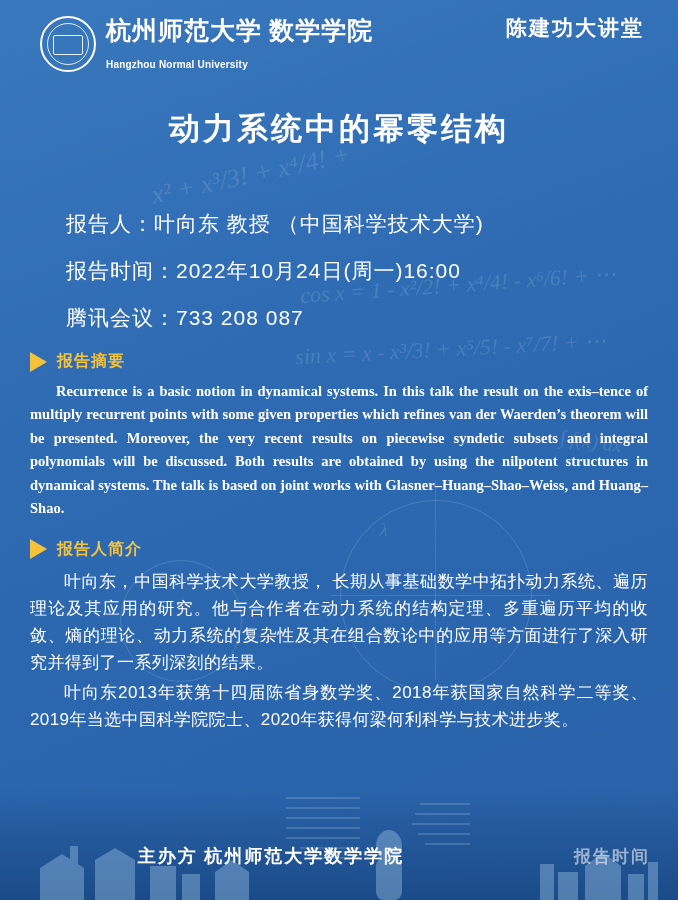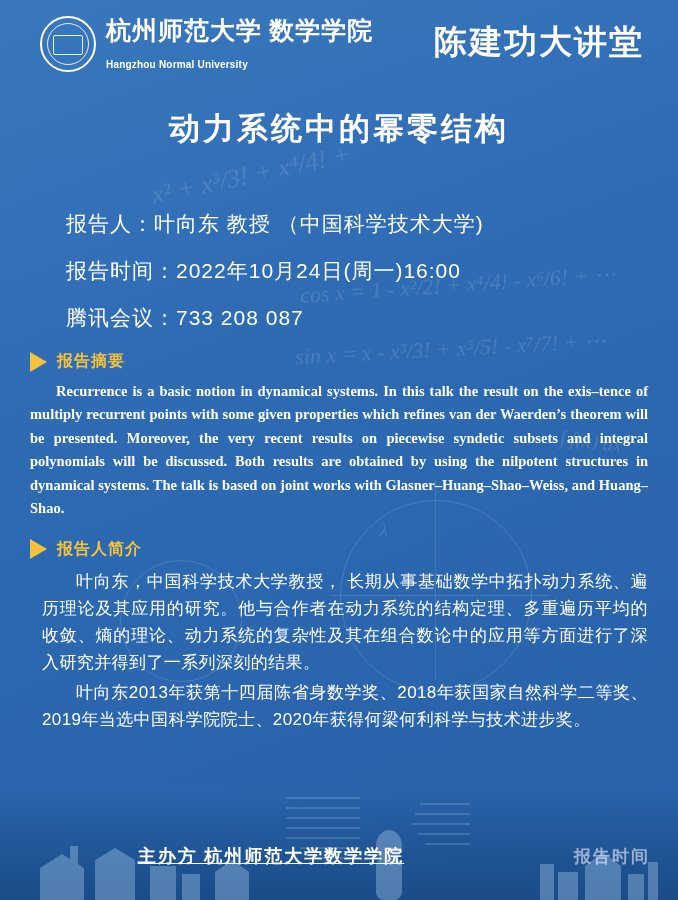--- a/index.html
+++ b/index.html
@@ -98,25 +98,25 @@
   }
   .logo-en {
     font-family: Liberation Sans, sans-serif;
     font-size: 10px;
     font-weight: bold;
     letter-spacing: 0.2px;
     margin-top: 14px;
   }
   .lecture-brand {
     position: absolute;
-    top: 20px;
+    top: 14px;
     right: 34px;
     color: #ffffff;
     font-family: "Liberation Serif", serif;
-    font-size: 33px;
+    font-size: 21px;
     font-weight: bold;
     letter-spacing: 2px;
   }
 
   
   .title {
     margin-top: 30px;
     text-align: center;
     color: #ffffff;
     font-family: "Liberation Serif", serif;
@@ -175,21 +175,21 @@
 
   .bio {
     margin: 8px 30px 0 30px;
     color: #ffffff;
     font-size: 17px;
     line-height: 1.6;
     letter-spacing: 0.4px;
     text-align: justify;
   }
   .bio p {
-    margin: 0 0 2px 12px;
+    margin: 0 0 2px 0;
     text-indent: 34px;
   }
 
   
   .footer {
     position: absolute;
     left: 0;
     bottom: 0;
     width: 678px;
     height: 112px;
@@ -206,21 +206,20 @@
   .footer-text {
     position: absolute;
     bottom: 32px;
     width: 542px;
     text-align: center;
     color: #ffffff;
     font-family: "Liberation Serif", serif;
     font-weight: bold;
     font-size: 18px;
     letter-spacing: 2px;
-    text-decoration: underline;
   }
   .footer-stamp {
     position: absolute;
     right: 28px;
     bottom: 32px;
     color: rgba(255,255,255,0.55);
     font-family: "Liberation Serif", serif;
     font-weight: bold;
     font-size: 17px;
     letter-spacing: 2px;

